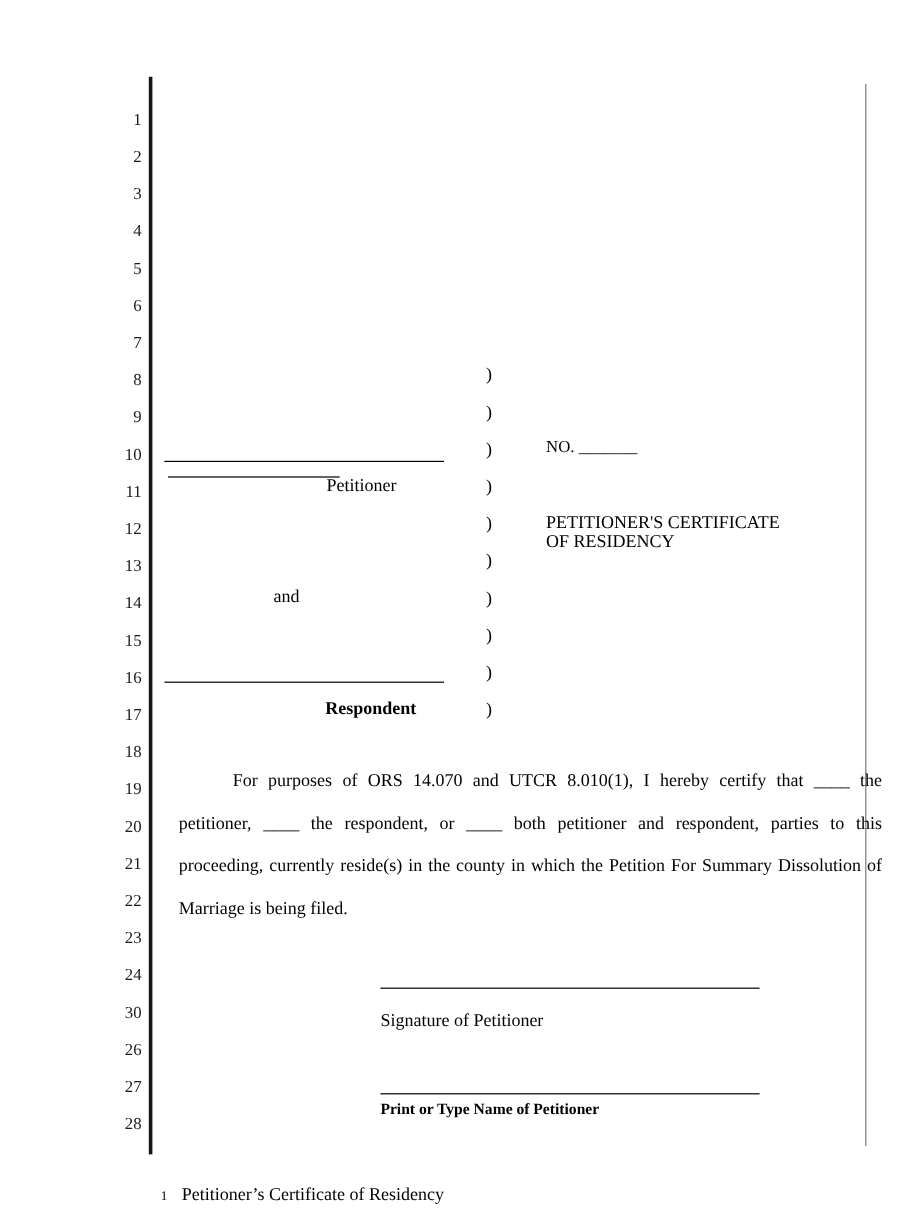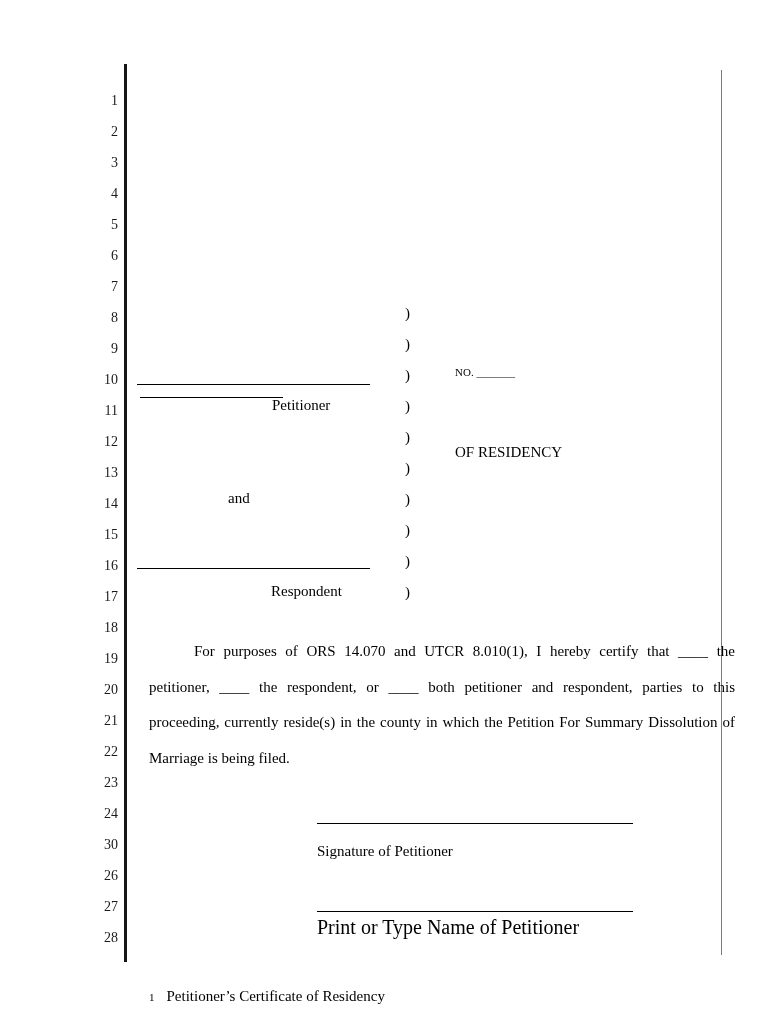--- a/index.html
+++ b/index.html
@@ -73,64 +73,63 @@
     position: absolute;
     height: 0;
     border-top: 1px solid #000;
   }
   .petitioner-blank  { left: 137px; top: 384px; width: 233px; }
   .petitioner-blank2 { left: 140px; top: 397px; width: 143px; }
   .respondent-blank  { left: 137px; top: 568px; width: 233px; }
 
   .petitioner-label { position: absolute; left: 272px; top: 397px; font-size: 15px; }
   .and-label        { position: absolute; left: 228px; top: 490px; font-size: 15px; }
-  .respondent-label { position: absolute; left: 271px; top: 583px; font-size: 15px; }
+  .respondent-label { position: absolute; left: 271px; top: 583px; font-size: 15px; font-weight: bold; }
 
   .caption-divider-column {
     position: absolute;
     left: 405px;
     top: 298px;
     font-size: 15px;
   }
   .paren-row {
     height: 31px;
     line-height: 31px;
   }
 
-  .case-number  { position: absolute; left: 455px; top: 366px; font-size: 11px; font-family: Liberation Serif, serif; }
+  .case-number  { position: absolute; left: 455px; top: 366px; font-size: 14px; font-family: Liberation Serif, serif; }
   .doc-title-1  { position: absolute; left: 455px; top: 428px; font-size: 15px; }
   .doc-title-2  { position: absolute; left: 455px; top: 444px; font-size: 15px; }
 
   
   .body-paragraph {
     position: absolute;
     left: 137px;
     top: 622px;
     width: 586px;
     margin: 12px;
     font-size: 15px;
     line-height: 35.6px;
     text-align: justify;
     text-indent: 45px;
   }
 
   
   .sig-line-1 { left: 317px; top: 823px; width: 316px; }
   .sig-line-2 { left: 317px; top: 911px; width: 316px; }
   .sig-label-1 { position: absolute; left: 317px; top: 827px; font-size: 15px; margin-top: 16px; }
-  .sig-label-2 { position: absolute; left: 317px; top: 916px; font-size: 20px; }
+  .sig-label-2 { position: absolute; left: 317px; top: 916px; font-size: 13px; font-weight: bold; }
 
   
   .footer {
     position: absolute;
     left: 134px;
     top: 988px;
     font-size: 15px;
     white-space: nowrap;
-    margin-left: 15px;
   }
   .footer .page-num {
     font-size: 11px;
     margin-right: 12px;
   }
 </style>
 </head>
 <body>
 
 <div class="page">
@@ -186,20 +185,21 @@
       <div class="paren-row">)</div>
       <div class="paren-row">)</div>
       <div class="paren-row">)</div>
       <div class="paren-row">)</div>
       <div class="paren-row">)</div>
       <div class="paren-row">)</div>
       <div class="paren-row">)</div>
     </div>
 
   <div class="case-number">NO. _______</div>
+  <div class="doc-title-1">PETITIONER'S CERTIFICATE</div>
   <div class="doc-title-2">OF RESIDENCY</div>
 
   <p class="body-paragraph">For purposes of ORS 14.070 and UTCR 8.010(1), I hereby certify that ____ the petitioner, ____ the respondent, or ____ both petitioner and respondent, parties to this proceeding, currently reside(s) in the county in which the Petition For Summary Dissolution of Marriage is being filed.</p>
 
   <div class="blank sig-line-1"></div>
   <div class="sig-label-1">Signature of Petitioner</div>
 
   <div class="blank sig-line-2"></div>
   <div class="sig-label-2">Print or Type Name of Petitioner</div>
 

